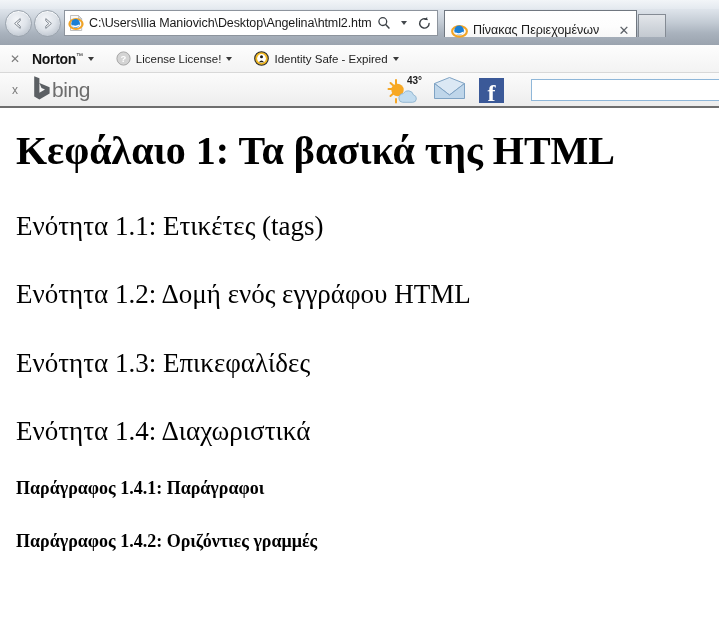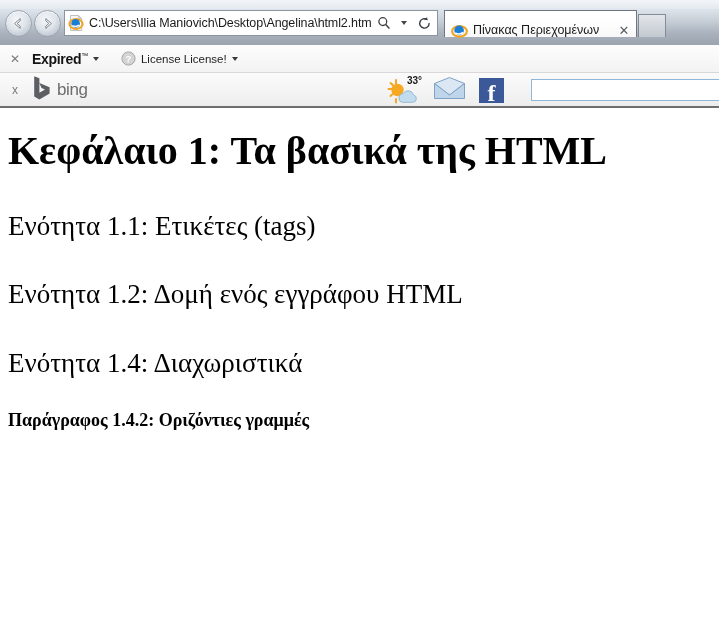--- a/index.html
+++ b/index.html
@@ -184,23 +184,22 @@
     box-sizing: border-box;
     padding-left: 6px;
     position: relative;
   }
   .bing-logo-wrap {
     display: flex;
     align-items: center;
     margin-left: 8px;
   }
   .bing-word {
-    font-size: 17px;
+    font-size: 21px;
     color: #6d6d6d;
-    margin-left: 5px;
     letter-spacing: -0.4px;
     line-height: 1;
     font-family: "Liberation Sans", sans-serif;
   }
   .bing-icons {
     position: absolute;
     left: 386px;
     top: 0;
     height: 35px;
     display: flex;
@@ -241,21 +240,21 @@
     box-sizing: border-box;
     font-size: 12px;
     padding: 0 4px;
     outline: none;
     color: #222;
   }
 
   
   .page {
     background: #ffffff;
-    padding: 0 8px;
+    padding: 0 16px;
     box-sizing: border-box;
   }
   .doc-h1 {
     font-family: "Liberation Serif", serif;
     font-weight: bold;
     font-size: 40px;
     line-height: 1.05;
     color: #000000;
     margin: 22px 0 0 0;
     letter-spacing: 0px;
@@ -337,34 +336,46 @@
       </span>
       <span class="tab-title">Πίνακας Περιεχομένων</span>
       <span class="tab-close">✕</span>
     </div>
     <div class="newtab"></div>
   </div>
 </div>
 
 <div class="norton-bar">
   <span class="bar-close-x">✕</span>
-  <span class="norton-logo"><span>Expired</span><span class="norton-tm">™</span></span>
+  <span class="norton-logo"><span>Norton</span><span class="norton-tm">™</span></span>
   <span class="tri-caret"></span>
 
   <span class="norton-item">
     <span class="nt-icon">
       <svg width="15" height="15" viewBox="0 0 15 15">
         <circle cx="7.5" cy="7.5" r="6.6" fill="#d4d4d4" stroke="#a6a6a6" stroke-width="1"></circle>
         <text x="7.5" y="11" font-size="9.5" font-family="Liberation Sans, sans-serif" font-weight="bold" fill="#ffffff" text-anchor="middle">?</text>
       </svg>
     </span>
     <span class="nt-label">License License!</span>
     <span class="tri-caret"></span>
   </span>
 
+  <span class="norton-item">
+    <span class="nt-icon">
+      <svg width="15" height="15" viewBox="0 0 15 15">
+        <circle cx="7.5" cy="7.5" r="6.8" fill="#f0b823" stroke="#2b2b2b" stroke-width="1.1"></circle>
+        <circle cx="7.5" cy="7.5" r="4.4" fill="#ffffff"></circle>
+        <circle cx="7.5" cy="5.7" r="1.5" fill="#1c1c1c"></circle>
+        <path d="M4.9 11.2 q2.6 -3.2 5.2 0 z" fill="#1c1c1c"></path>
+      </svg>
+    </span>
+    <span class="nt-label">Identity Safe - Expired</span>
+    <span class="tri-caret"></span>
+  </span>
 </div>
 
 <div class="bing-bar">
   <span class="bar-close-x">x</span>
 
   <span class="bing-logo-wrap">
     <span>
       <svg width="20" height="26" viewBox="0 0 20 26">
         <path d="M2.2 1.2 L7.4 3.3 L7.4 17.8 L13.0 14.6 L9.5 13.0 L7.4 8.0 L17.6 12.3 L17.6 18.6 L7.4 24.6 L2.2 21.6 Z" fill="#5b5f63"></path>
       </svg>
@@ -378,21 +389,21 @@
         <g stroke="#f5a623" stroke-width="2" stroke-linecap="round">
           <line x1="10" y1="3" x2="10" y2="7"></line>
           <line x1="2.5" y1="12" x2="6.5" y2="12"></line>
           <line x1="4.5" y1="6" x2="7.3" y2="8.5"></line>
           <line x1="4.5" y1="19" x2="7.3" y2="16.5"></line>
           <line x1="10" y1="22" x2="10" y2="25.5"></line>
         </g>
         <circle cx="11.5" cy="13" r="6.2" fill="#f7a823"></circle>
         <path d="M13 22 a4.4 4.4 0 0 1 4.2 -5.4 a5.6 5.6 0 0 1 10.3 1.4 a3.7 3.7 0 0 1 -0.8 7.3 h-10.1 a3.8 3.8 0 0 1 -3.6 -3.3 z" fill="#c2dcef" stroke="#8fb3ce" stroke-width="0.9"></path>
       </svg>
-      <span class="weather-temp">33°</span>
+      <span class="weather-temp">43°</span>
     </span>
 
     <span>
       <svg width="33" height="25" viewBox="0 0 33 25">
         <path d="M1.5 7.5 L16.5 1.5 L31.5 7.5 L16.5 19 Z" fill="#dbe8f4" stroke="#7fa3c4" stroke-width="1"></path>
         <path d="M1.5 7.5 L16.5 19 L31.5 7.5 L31.5 22.5 L1.5 22.5 Z" fill="#bfd6ea" stroke="#7fa3c4" stroke-width="1"></path>
       </svg>
     </span>
 
     <span class="fb-icon">
@@ -400,15 +411,17 @@
     </span>
   </span>
 
   <input class="bing-search" type="text" value="" placeholder="" style="">
 </div>
 
 <div class="page">
   <h1 class="doc-h1">Κεφάλαιο 1: Τα βασικά της HTML</h1>
   <h2 class="doc-h2">Ενότητα 1.1: Ετικέτες (tags)</h2>
   <h2 class="doc-h2">Ενότητα 1.2: Δομή ενός εγγράφου HTML</h2>
+  <h2 class="doc-h2">Ενότητα 1.3: Επικεφαλίδες</h2>
   <h2 class="doc-h2">Ενότητα 1.4: Διαχωριστικά</h2>
+  <h3 class="doc-h3">Παράγραφος 1.4.1: Παράγραφοι</h3>
   <h3 class="doc-h3">Παράγραφος 1.4.2: Οριζόντιες γραμμές</h3>
 </div>
 
 </body></html>

